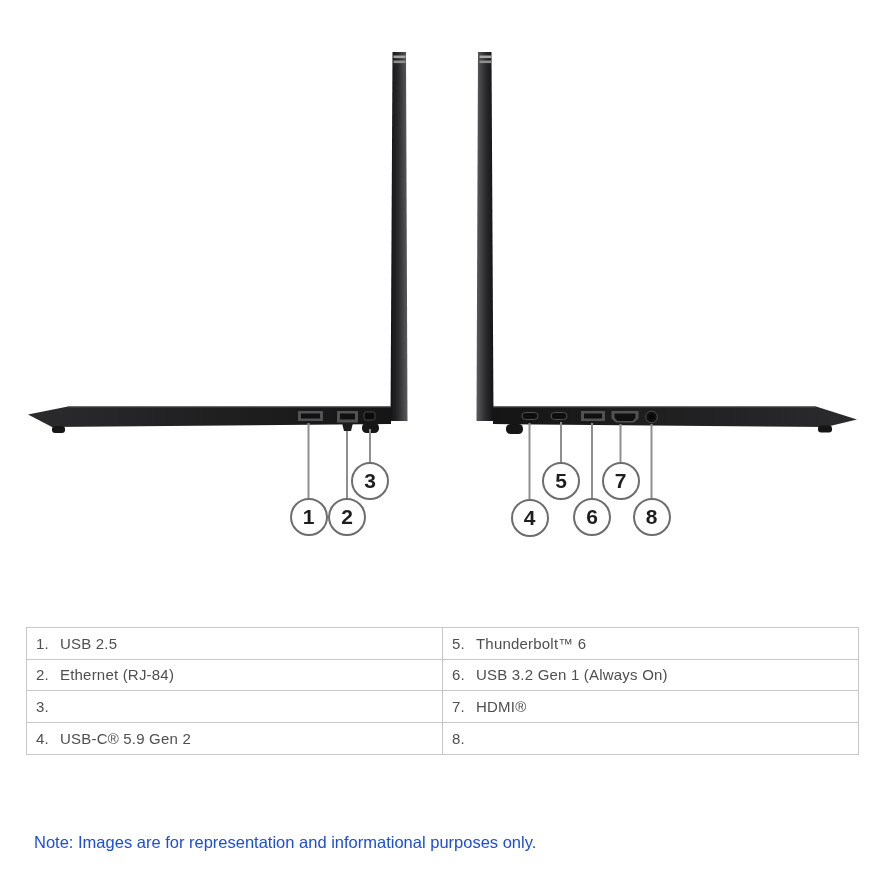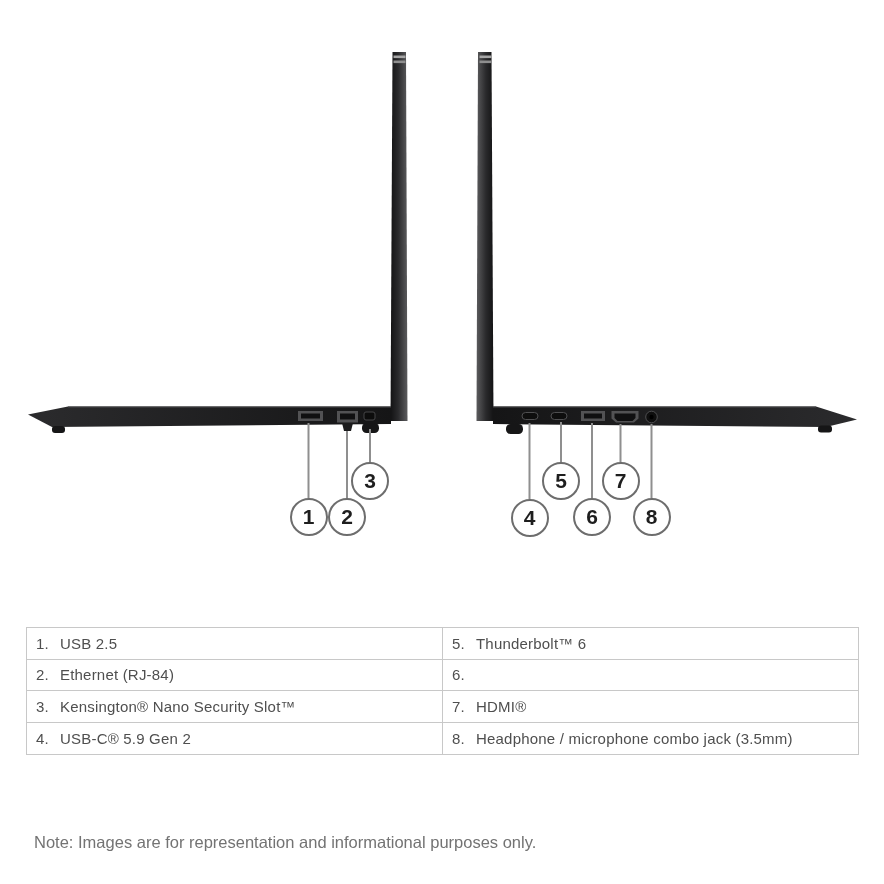--- a/index.html
+++ b/index.html
@@ -32,21 +32,21 @@
     padding-left:9px;background:#ffffff;
   }
   .tcell:nth-child(-n+4){border-right:1px solid #c8c8c8;}
   .tcell:not(:nth-child(4)):not(:nth-child(8)){border-bottom:1px solid #c8c8c8;}
   .tnum{display:inline-block;min-width:22px;}
   .tlabel{display:inline-block;padding-left:2px;}
 
   
   .note{
     position:absolute;left:34px;top:833px;
-    font-size:16.5px;color:#737373;
+    font-size:16.5px;color:#1d4ed8;
   }
 </style>
 </head>
 <body>
 
 <svg id="diagram-svg" viewBox="0 0 884 884">
   <defs>
     <linearGradient id="gradScreenL" x1="0" y1="0" x2="1" y2="0">
       <stop offset="0" stop-color="#131314"></stop>
       <stop offset="0.45" stop-color="#2a2a2c"></stop>
@@ -154,36 +154,35 @@
   <div class="tcell">
     <span class="tnum">1.</span>
     <span class="tlabel">USB 2.5</span>
   </div>
   <div class="tcell">
     <span class="tnum">2.</span>
     <span class="tlabel">Ethernet (RJ-84)</span>
   </div>
   <div class="tcell">
     <span class="tnum">3.</span>
-    <span class="tlabel">Kensington® Nano Security Slot™</span>
   </div>
   <div class="tcell">
     <span class="tnum">4.</span>
     <span class="tlabel">USB-C® 5.9 Gen 2</span>
   </div>
   <div class="tcell">
     <span class="tnum">5.</span>
     <span class="tlabel">Thunderbolt™ 6</span>
   </div>
   <div class="tcell">
     <span class="tnum">6.</span>
+    <span class="tlabel">USB 3.2 Gen 1 (Always On)</span>
   </div>
   <div class="tcell">
     <span class="tnum">7.</span>
     <span class="tlabel">HDMI®</span>
   </div>
   <div class="tcell">
     <span class="tnum">8.</span>
-    <span class="tlabel">Headphone / microphone combo jack (3.5mm)</span>
   </div>
 </div>
 
 <div class="note">Note: Images are for representation and informational purposes only.</div>
 
 </body></html>

